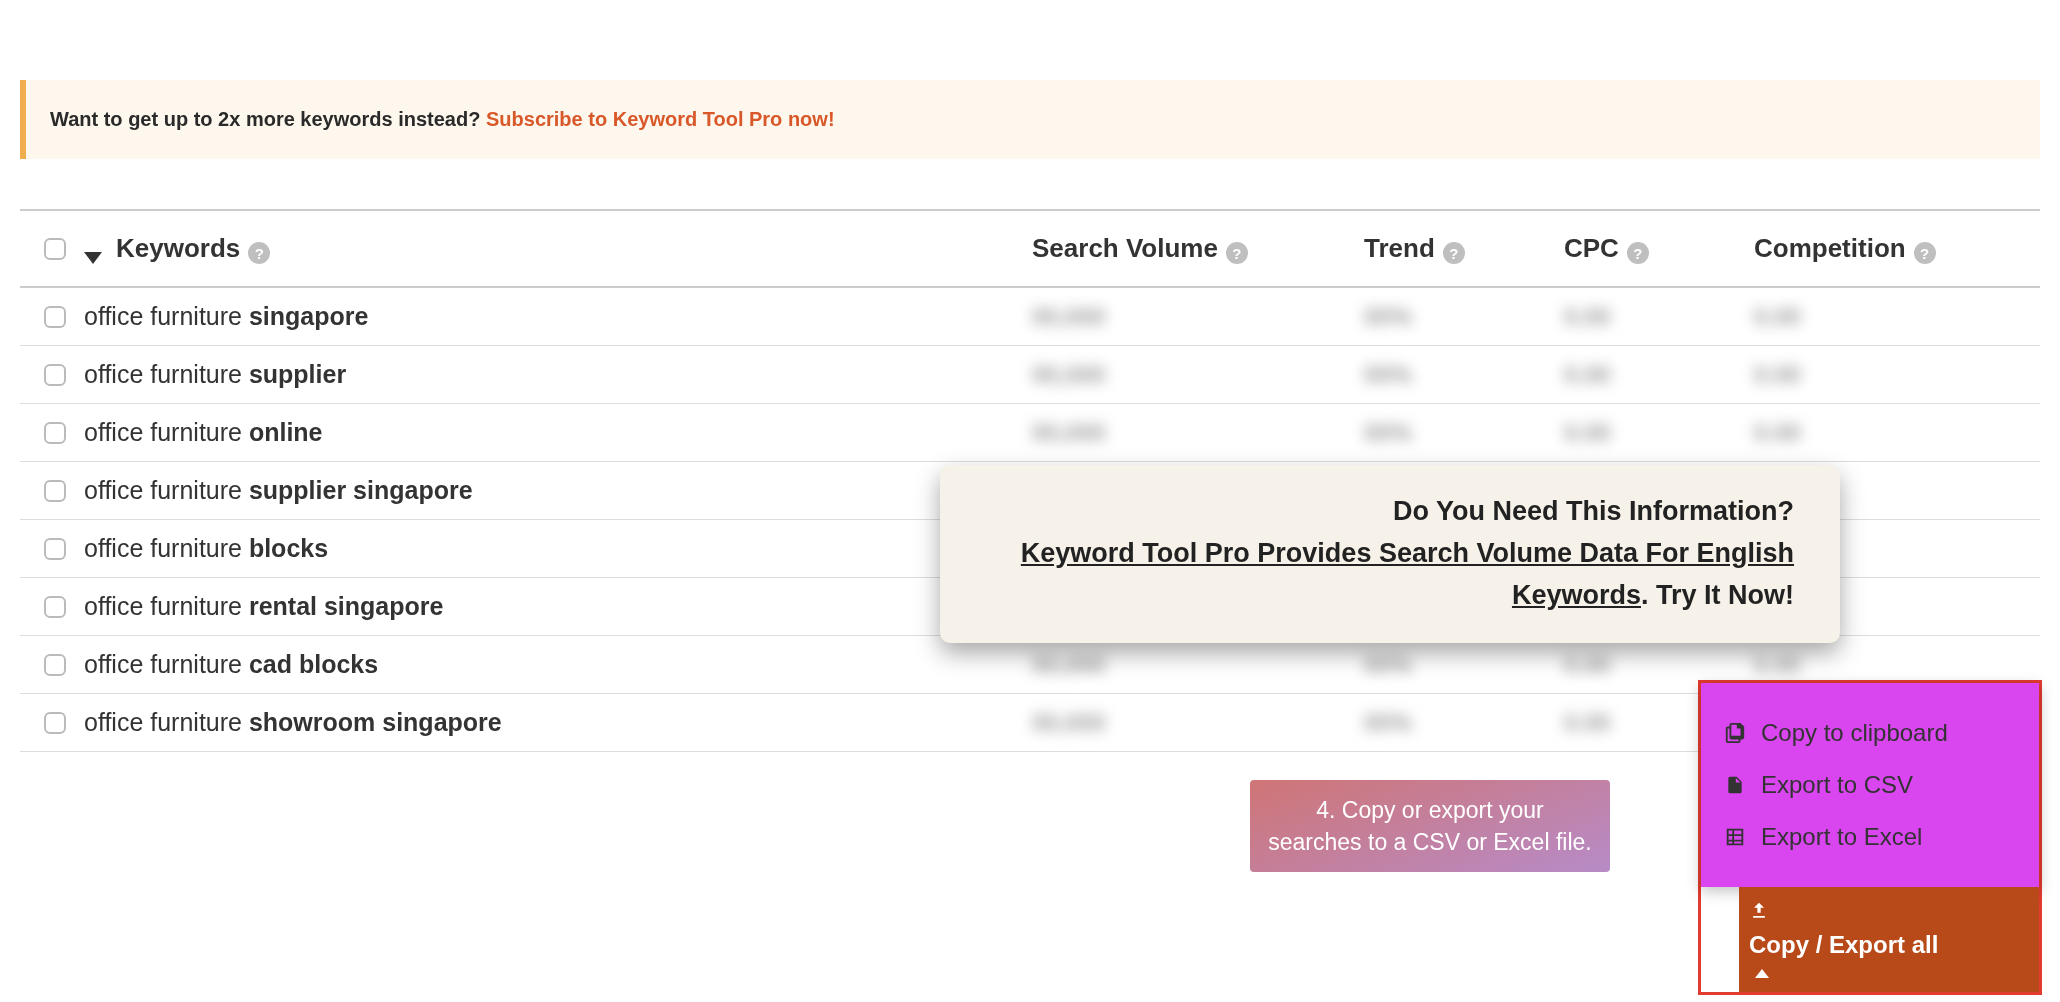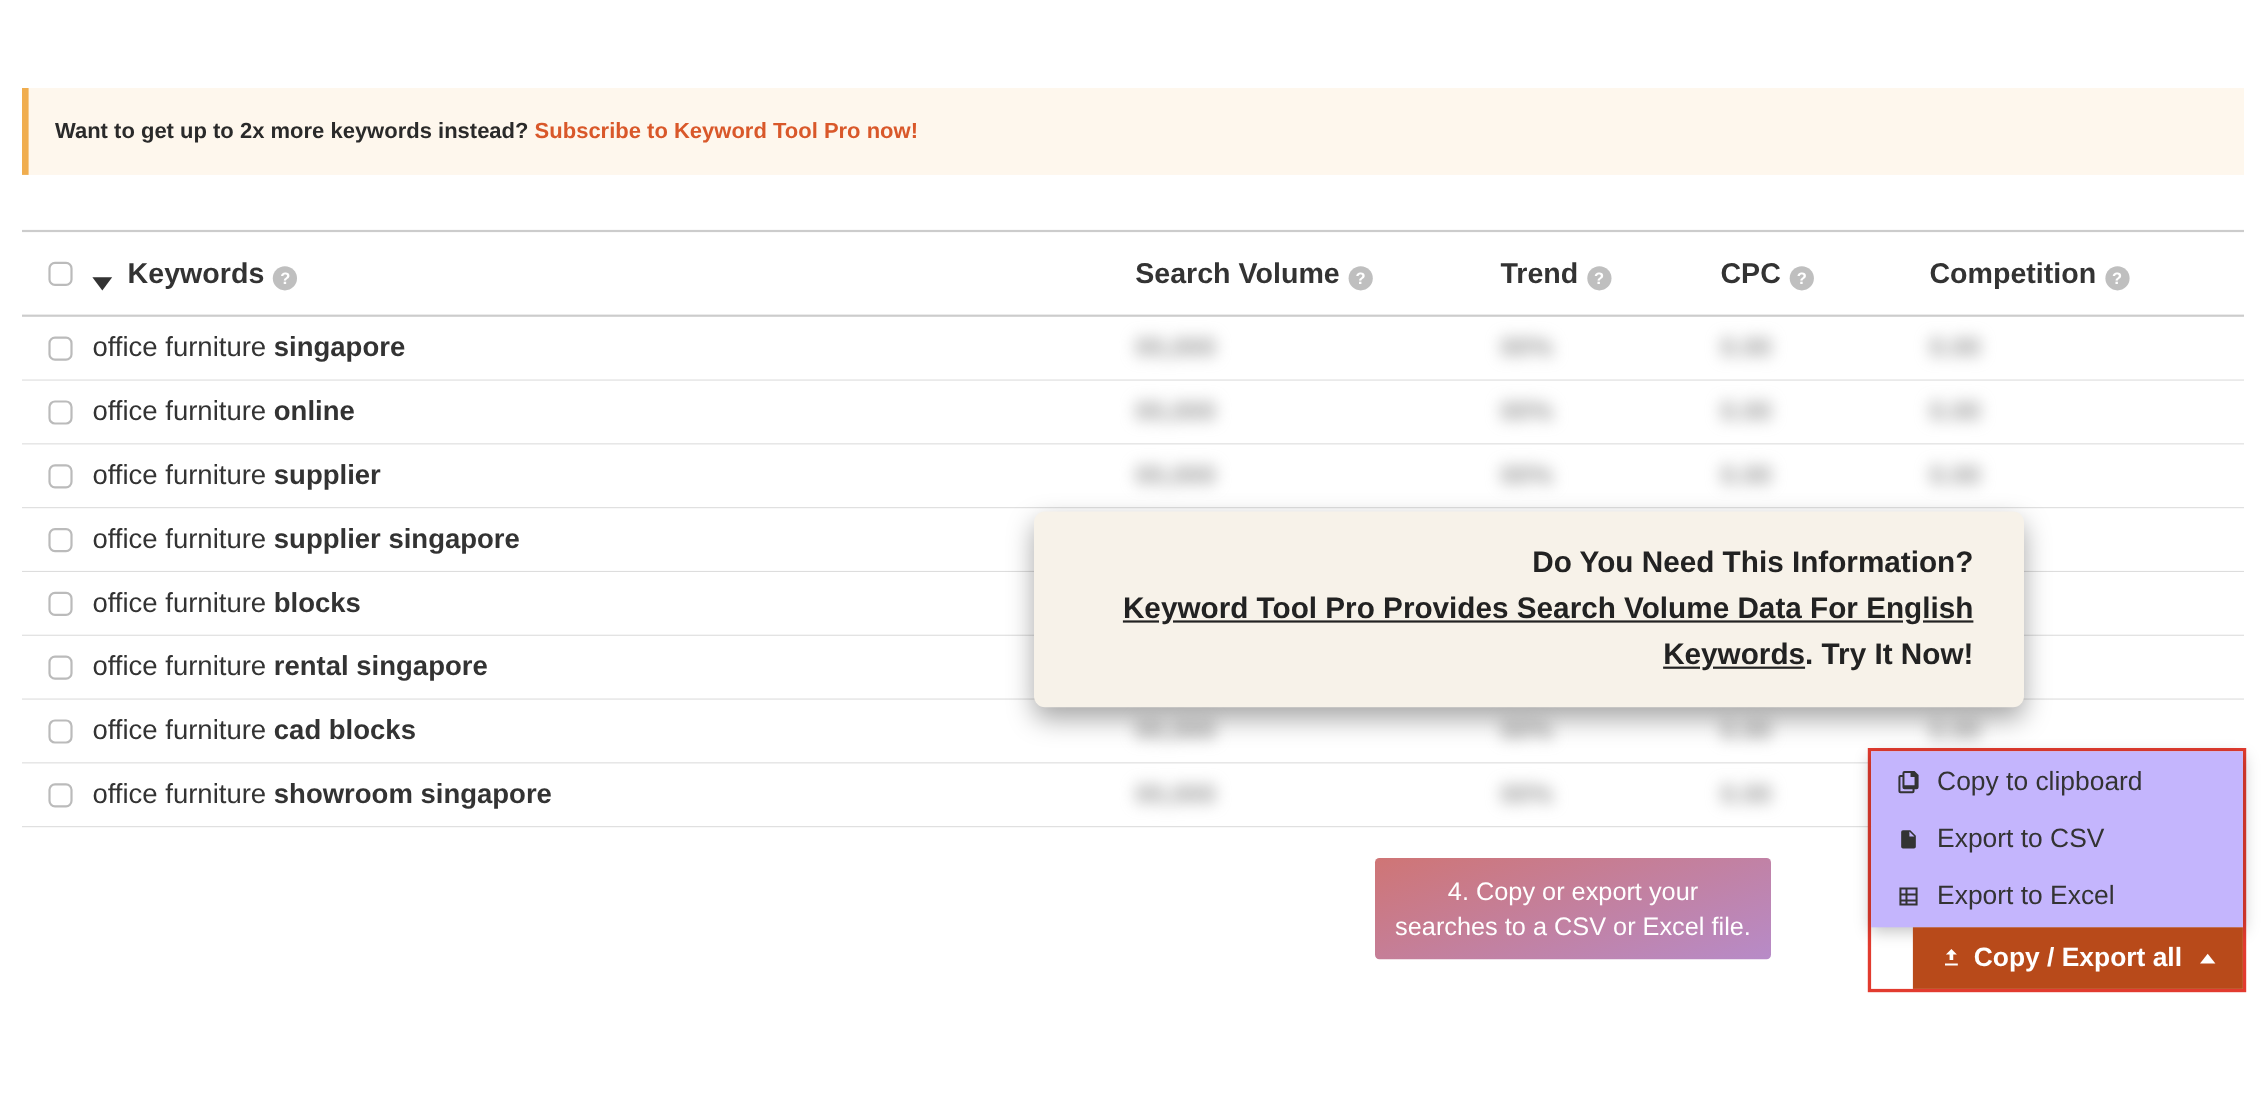--- a/index.html
+++ b/index.html
@@ -125,47 +125,47 @@
 
   .export-panel {
     position: absolute;
     top: 680px;
     left: 1698px;
     width: 344px;
     border: 3px solid #e23b2f;
     background: transparent;
   }
   .export-menu {
-    background: #c4b5fd;
+    background: #d946ef;
     box-shadow: 0 4px 14px rgba(0,0,0,0.25);
-    padding: 2px 0;
+    padding: 24px 0;
   }
   .export-item {
     display: flex;
     align-items: center;
     gap: 14px;
     padding: 12px 22px;
     font-size: 24px;
     color: #333;
     cursor: pointer;
   }
   .export-item .ico { width:24px; display:inline-flex; justify-content:center;}
   .export-all-btn {
     background: #b84a1a;
     color: #fff;
     font-size: 24px;
     font-weight: 600;
     padding: 14px 10px;
     display: flex;
-    align-items: center;
     justify-content: center;
     gap: 10px;
     cursor: pointer;
     margin: 0 0 0 auto;
     width: 300px;
+    flex-direction: column;
   }
   .export-all-btn .caret-up {
     width:0;height:0;
     border-left:7px solid transparent;
     border-right:7px solid transparent;
     border-bottom:9px solid #fff;
     margin-left:6px;
   }
 
   svg { display:block; }
@@ -215,31 +215,31 @@
         <div class="col-keywords"><span class="kw-prefix">office furniture </span><span class="kw-bold">singapore</span></div>
         <div class="col-sv"><span class="blur-val">00,000</span></div>
         <div class="col-trend"><span class="blur-val">00%</span></div>
         <div class="col-cpc"><span class="blur-val">0.00</span></div>
         <div class="col-comp"><span class="blur-val">0.00</span></div>
       </div>
       <div class="table-row">
         <div class="col-check">
           <div class="checkbox"></div>
         </div>
+        <div class="col-keywords"><span class="kw-prefix">office furniture </span><span class="kw-bold">supplier</span></div>
+        <div class="col-sv"><span class="blur-val">00,000</span></div>
+        <div class="col-trend"><span class="blur-val">00%</span></div>
+        <div class="col-cpc"><span class="blur-val">0.00</span></div>
+        <div class="col-comp"><span class="blur-val">0.00</span></div>
+      </div>
+      <div class="table-row">
+        <div class="col-check">
+          <div class="checkbox"></div>
+        </div>
         <div class="col-keywords"><span class="kw-prefix">office furniture </span><span class="kw-bold">online</span></div>
-        <div class="col-sv"><span class="blur-val">00,000</span></div>
-        <div class="col-trend"><span class="blur-val">00%</span></div>
-        <div class="col-cpc"><span class="blur-val">0.00</span></div>
-        <div class="col-comp"><span class="blur-val">0.00</span></div>
-      </div>
-      <div class="table-row">
-        <div class="col-check">
-          <div class="checkbox"></div>
-        </div>
-        <div class="col-keywords"><span class="kw-prefix">office furniture </span><span class="kw-bold">supplier</span></div>
         <div class="col-sv"><span class="blur-val">00,000</span></div>
         <div class="col-trend"><span class="blur-val">00%</span></div>
         <div class="col-cpc"><span class="blur-val">0.00</span></div>
         <div class="col-comp"><span class="blur-val">0.00</span></div>
       </div>
       <div class="table-row">
         <div class="col-check">
           <div class="checkbox"></div>
         </div>
         <div class="col-keywords"><span class="kw-prefix">office furniture </span><span class="kw-bold">supplier singapore</span></div>

